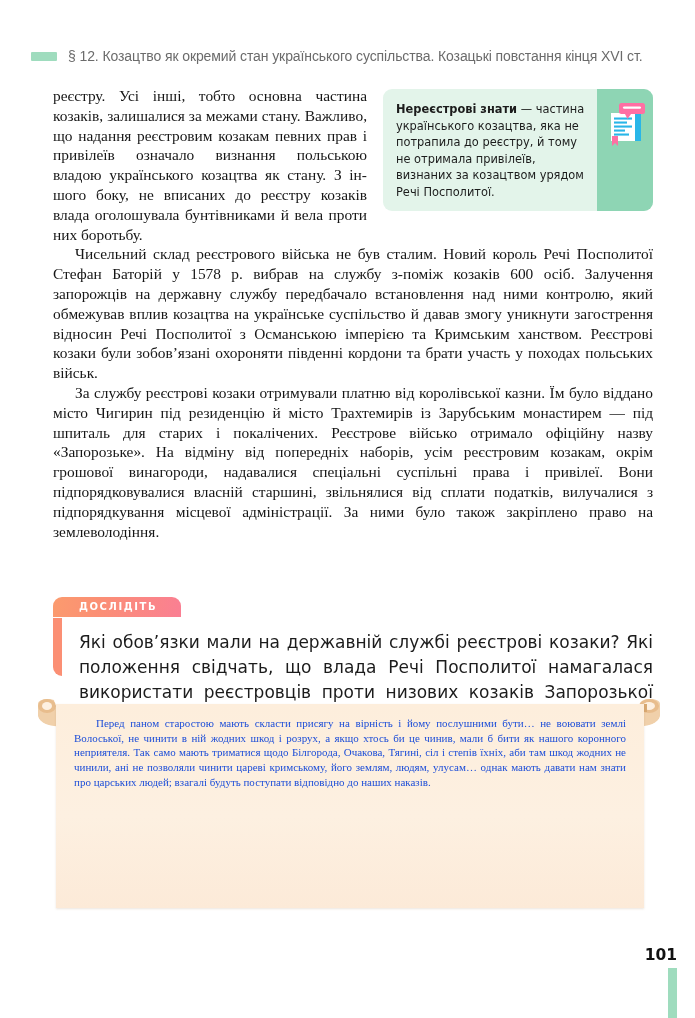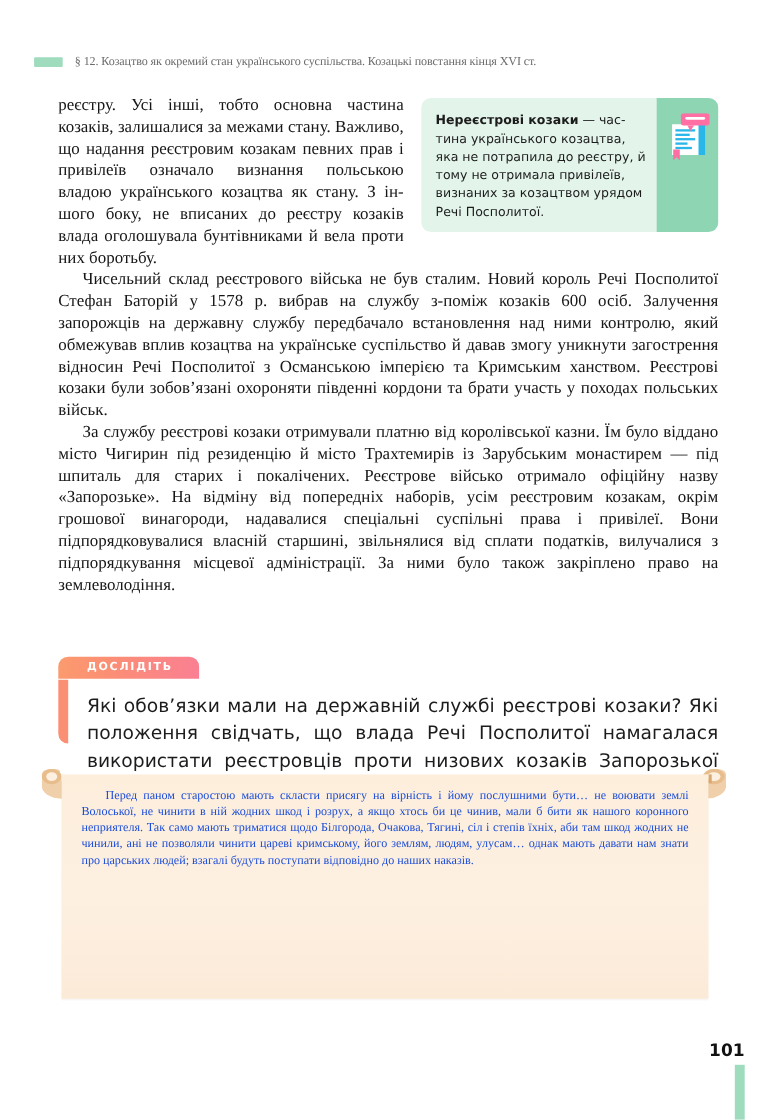--- a/index.html
+++ b/index.html
@@ -28,22 +28,22 @@
   .runhead-mark {
     width: 26px;
     height: 9px;
     background: #9fdcbe;
     margin-left: 31px;
     margin-right: 11px;
     flex: none;
     border-radius: 1px;
   }
   .runhead-text {
-    font-family: Liberation Serif, serif;
-    font-size: 11px;
+    font-family: Liberation Sans, sans-serif;
+    font-size: 14px;
     color: #6b6b6b;
     letter-spacing: -0.1px;
     white-space: nowrap;
   }
 
   
   .page-body {
     position: absolute;
     left: 53px;
     top: 86px;
@@ -219,21 +219,21 @@
 
 <div class="runhead">
   <div class="runhead-mark"></div>
   <div class="runhead-text">§ 12. Козацтво як окремий стан українського суспільства. Козацькі повстання кінця XVI ст.</div>
 </div>
 
 <div class="page-body">
 
   <aside class="defbox">
     <div class="defbox-text">
-      <span class="defbox-term">Нереєстрові козаки</span><span> — </span><span>час­тина українського козацтва, яка не потрапила до реєстру, й тому не отримала приві­леїв, визнаних за козацтвом урядом Речі Посполитої.</span>
+      <span class="defbox-term">Нереєстрові знати</span><span> — </span><span>час­тина українського козацтва, яка не потрапила до реєстру, й тому не отримала приві­леїв, визнаних за козацтвом урядом Речі Посполитої.</span>
     </div>
     <div class="defbox-iconstrip">
       <svg class="defbox-icon" viewBox="0 0 42 46">
 
         <path d="M14 10 L36 10 L36 38 L14 38 Z" fill="#29b6e8"></path>
 
         <path d="M6 10 L30 10 L30 38 L6 38 Z" fill="#ffffff"></path>
 
         <rect x="9" y="14.5" width="18" height="2.1" fill="#29b6e8"></rect>
         <rect x="9" y="18.5" width="13" height="2.1" fill="#29b6e8"></rect>

